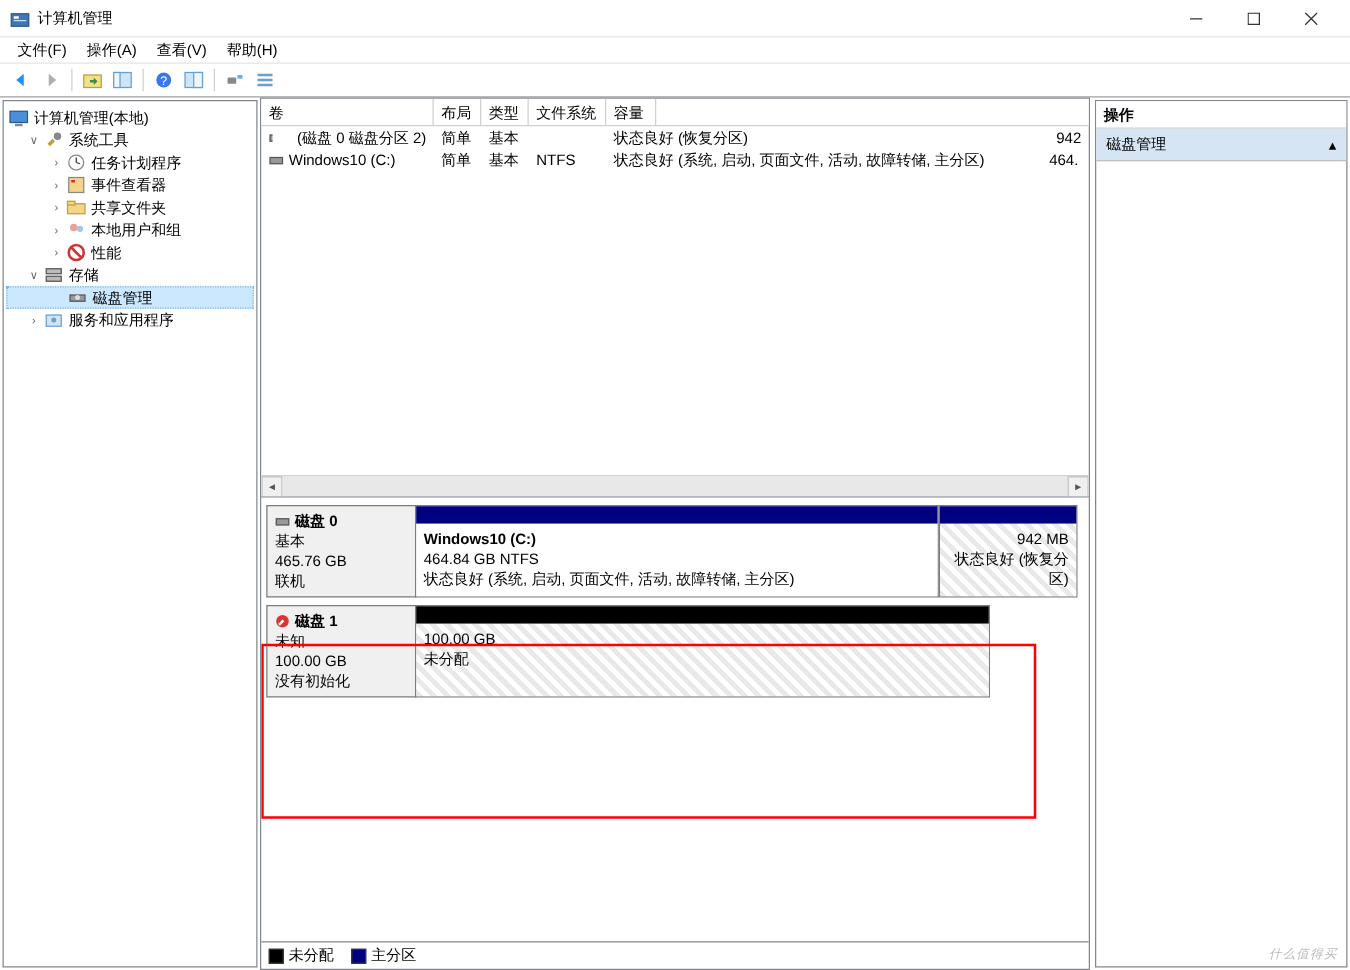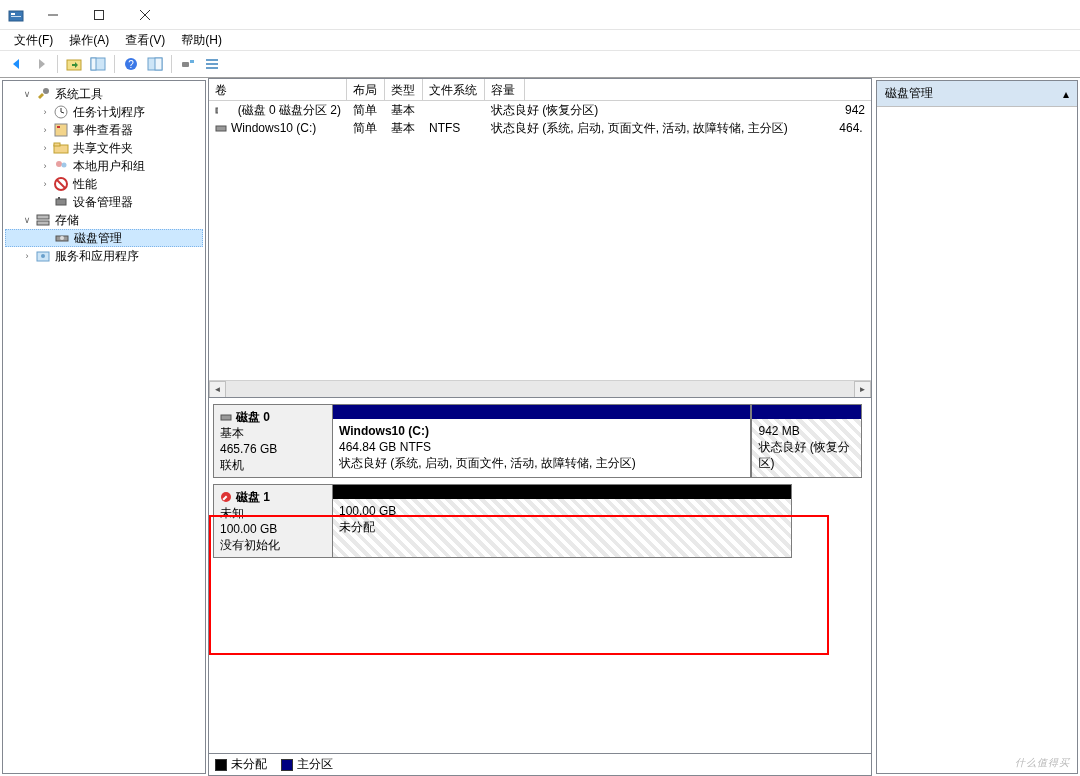--- a/index.html
+++ b/index.html
@@ -54,21 +54,21 @@
 .disk-row { display: flex; margin: 6px 4px; }
 .disk-info { width: 120px; border: 1px solid #7c7c7c; background: #f0f0f0; padding: 4px 6px; font-size: 12px; line-height: 16px; }
 .disk-info .disk-name { font-weight: bold; display:flex; align-items:center; gap:4px; }
 .disk-layout { flex: 1; display: flex; position: relative; margin-left: -1px; max-width: 530px; }
 .partition { border: 1px solid #7c7c7c; display: flex; flex-direction: column; }
 .partition .part-bar { height: 14px; }
 .partition .part-body { flex: 1; background: #fff; padding: 4px 6px; font-size: 12px; line-height: 16px; }
 .partition.primary .part-bar { background: #000080; }
 .partition.recovery { }
 .partition.recovery .part-bar { background: #000080; }
-.partition.recovery .part-body { background: repeating-linear-gradient(45deg,#e9e9e9,#e9e9e9 4px,#fff 4px,#fff 8px); }
+.partition.recovery .part-body { background: repeating-linear-gradient(45deg,#e9e9e9,#e9e9e9 4px,#fff 4px,#fff 8px); text-align: right; }
 .partition.unallocated .part-bar { background: #000; }
 .partition.unallocated .part-body { background: repeating-linear-gradient(45deg,#e9e9e9,#e9e9e9 4px,#fff 4px,#fff 8px); }
 .red-box { position: absolute; border: 2px solid #ff0000; pointer-events: none; }
 
 
 .legend { height: 22px; border-top: 1px solid #828790; display: flex; align-items: center; padding: 0 6px; gap: 4px; font-size: 12px; }
 .legend .swatch { width: 12px; height: 12px; border: 1px solid #333; }
 
 
 .right-panel .rp-header { height: 22px; border-bottom: 1px solid #d0d0d0; padding: 3px 6px; font-weight: bold; font-size: 12px; background: #fff; }
@@ -84,20 +84,21 @@
 <body>
 
 <div class="titlebar">
   <span class="title-icon">
     <svg width="16" height="16">
         <rect x="1" y="4" width="14" height="10" fill="#3b78b5" stroke="#2a5a8a"></rect>
         <rect x="3" y="6" width="4" height="2" fill="#fff"></rect>
         <rect x="3" y="9" width="10" height="1" fill="#cde"></rect>
       </svg>
   </span>
+  <span class="title">计算机管理</span>
   <div class="win-btns">
     <div class="win-btn">
         <svg width="10" height="10">
           <line x1="0" y1="5" x2="10" y2="5" stroke="#333"></line>
         </svg>
       </div>
     <div class="win-btn">
         <svg width="10" height="10">
           <rect x="0.5" y="0.5" width="9" height="9" fill="none" stroke="#333"></rect>
         </svg>
@@ -168,20 +169,29 @@
         <rect x="2" y="7" width="12" height="2" fill="#6aa0cc"></rect>
         <rect x="2" y="11" width="12" height="2" fill="#6aa0cc"></rect>
       </svg>
     </div>
 </div>
 
 <div class="body">
 
   <div class="panel left-panel">
     <div class="tree">
+      <div class="tree-row depth-0">
+        <span class="tree-icon">
+            <svg width="16" height="16">
+              <rect x="1" y="3" width="14" height="9" fill="#4a90d9" stroke="#2a5a8a"></rect>
+              <rect x="5" y="13" width="6" height="2" fill="#888"></rect>
+            </svg>
+          </span>
+        <span>计算机管理(本地)</span>
+      </div>
       <div class="tree-row depth-1">
         <span class="tree-toggle">∨</span>
         <span class="tree-icon">
             <svg width="16" height="16">
               <path d="M3 11 L7 7 L9 9 L5 13 Z" fill="#c0a030"></path>
               <circle cx="11" cy="5" r="3" fill="#888"></circle>
             </svg>
           </span>
         <span>系统工具</span>
       </div>
@@ -228,30 +238,20 @@
       </div>
       <div class="tree-row depth-2">
         <span class="tree-toggle">›</span>
         <span class="tree-icon">
             <svg width="16" height="16">
               <circle cx="8" cy="8" r="6" fill="none" stroke="#c33" stroke-width="2"></circle>
               <line x1="4" y1="4" x2="12" y2="12" stroke="#c33" stroke-width="2"></line>
             </svg>
           </span>
         <span>性能</span>
-      </div>
-      <div class="tree-row depth-2">
-        <span class="tree-toggle"></span>
-        <span class="tree-icon">
-            <svg width="16" height="16">
-              <rect x="3" y="5" width="10" height="6" fill="#888" stroke="#555"></rect>
-              <rect x="5" y="3" width="2" height="2" fill="#555"></rect>
-            </svg>
-          </span>
-        <span>设备管理器</span>
       </div>
       <div class="tree-row depth-1">
         <span class="tree-toggle">∨</span>
         <span class="tree-icon">
             <svg width="16" height="16">
               <rect x="2" y="3" width="12" height="4" fill="#bbb" stroke="#555"></rect>
               <rect x="2" y="9" width="12" height="4" fill="#bbb" stroke="#555"></rect>
             </svg>
           </span>
         <span>存储</span>
@@ -374,20 +374,21 @@
         <span class="swatch" style="background:#000"></span>
         <span>未分配</span>
         <span style="width:6px"></span>
         <span class="swatch" style="background:#000080"></span>
         <span>主分区</span>
       </div>
     </div>
   </div>
 
   <div class="panel right-panel">
+    <div class="rp-header">操作</div>
     <div class="rp-section">
       <span>磁盘管理</span>
       <span>▴</span>
     </div>
   </div>
 </div>
 
 <div class="watermark">什么值得买</div>
 
 </body></html>

